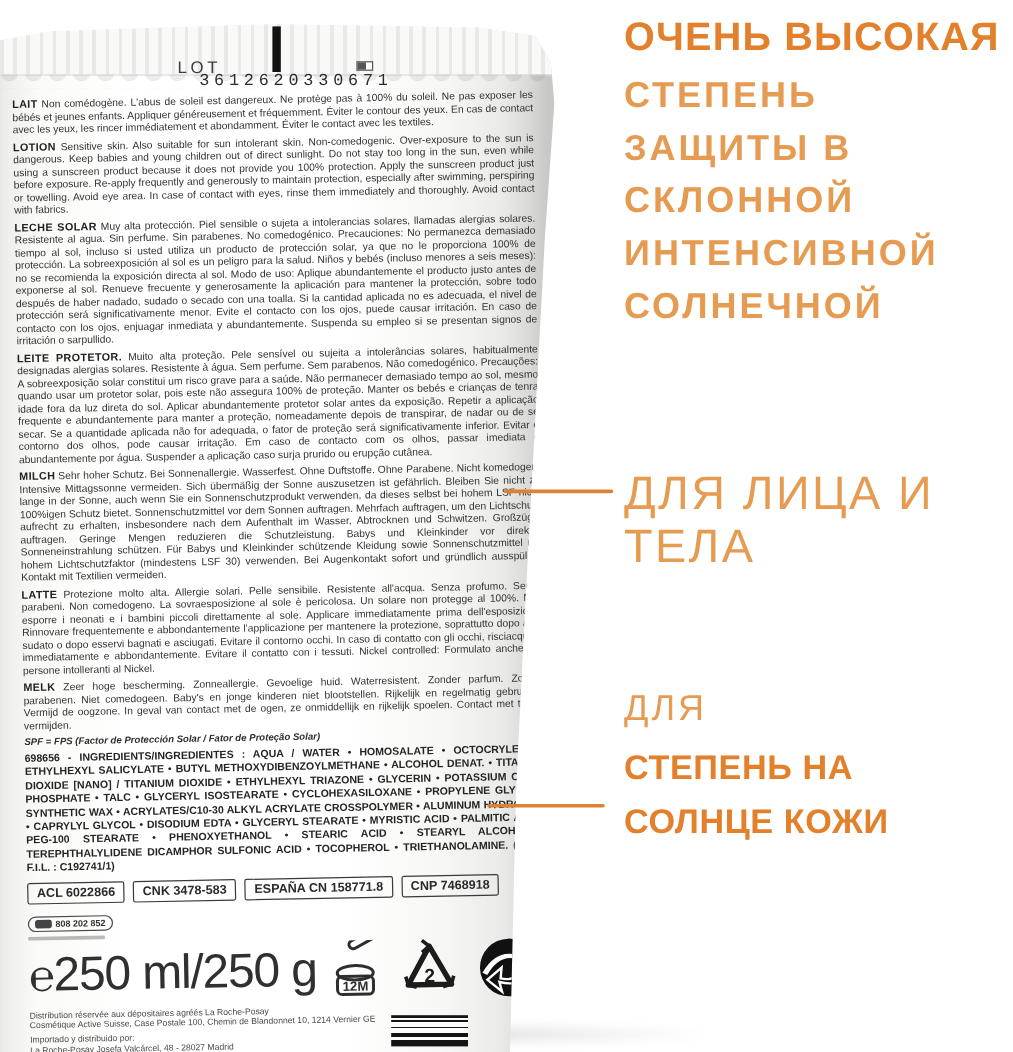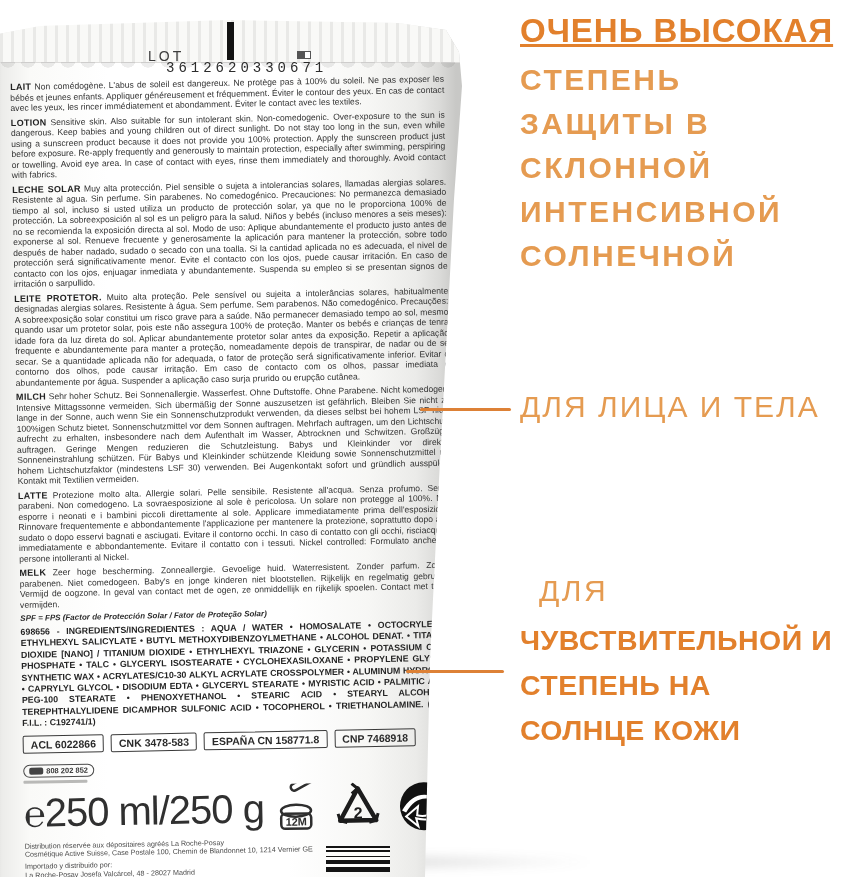--- a/index.html
+++ b/index.html
@@ -52,28 +52,28 @@
 
   .address{font-size:7.2px;line-height:8.8px;color:#4a4a4a;width:330px;}
   .address .gap{margin-top:3px;}
   .barcode-edge{position:absolute;left:348px;top:832px;width:64px;height:26px;
     background:linear-gradient(180deg,#141414 0 2px,#fcfcfa 2px 4px,#141414 4px 6px,#fcfcfa 6px 9.5px,
       #141414 9.5px 11px,#fcfcfa 11px 14.5px,#141414 14.5px 18.5px,#fcfcfa 18.5px 20.5px,#141414 20.5px 26px);}
 
   
   .rc{position:absolute;z-index:2;}
   .headline{left:520px;top:12px;width:324px;}
-  .hl-bold{font-size:33px;font-weight:bold;letter-spacing:1px;color:var(--orange-bold);height:46px;text-decoration:underline;}
+  .hl-bold{font-size:33px;font-weight:bold;letter-spacing:1px;color:var(--orange-bold);height:46px;}
   .hl-light{font-size:30px;font-weight:700;letter-spacing:2.5px;color:var(--orange-light);line-height:44px;}
   .callout-line{position:absolute;height:3px;background:var(--line-orange);border-radius:2px;z-index:2;}
   .co1-line{left:420px;top:408px;width:91px;}
-  .co1-text{left:520px;top:390px;font-size:30px;letter-spacing:2px;color:var(--orange-light);}
+  .co1-text{left:520px;top:390px;font-size:39px;letter-spacing:2px;color:var(--orange-light);}
   .co2-line{left:406px;top:670px;width:98px;}
   .block2{left:520px;top:574px;width:324px;}
-  .b2-light{font-size:30px;letter-spacing:2.5px;color:var(--orange-light);height:44px;margin-left:19px;}
+  .b2-light{font-size:30px;letter-spacing:2.5px;color:var(--orange-light);height:44px;}
   .b2-bold{font-size:28.5px;font-weight:bold;letter-spacing:.5px;color:var(--orange-bold);line-height:45px;}
 </style>
 </head>
 <body>
 
 <div id="page" style="--orange-bold:#E2802C;--orange-light:#E59B51;--line-orange:#DD8136;">
 
   <div class="tube-shadow"></div>
 
   <div class="tube-wrap">
@@ -158,18 +158,17 @@
     <div class="hl-light">ИНТЕНСИВНОЙ</div>
     <div class="hl-light">СОЛНЕЧНОЙ</div>
   </div>
 
   <div class="callout-line co1-line"></div>
   <div class="rc co1-text" style="position:absolute;">ДЛЯ ЛИЦА И ТЕЛА</div>
 
   <div class="callout-line co2-line"></div>
   <div class="rc block2" style="position:absolute;">
     <div class="b2-light">ДЛЯ</div>
-    <div class="b2-bold">ЧУВСТВИТЕЛЬНОЙ И</div>
     <div class="b2-bold">СТЕПЕНЬ НА</div>
     <div class="b2-bold">СОЛНЦЕ КОЖИ</div>
   </div>
 
 </div>
 
 </body></html>

